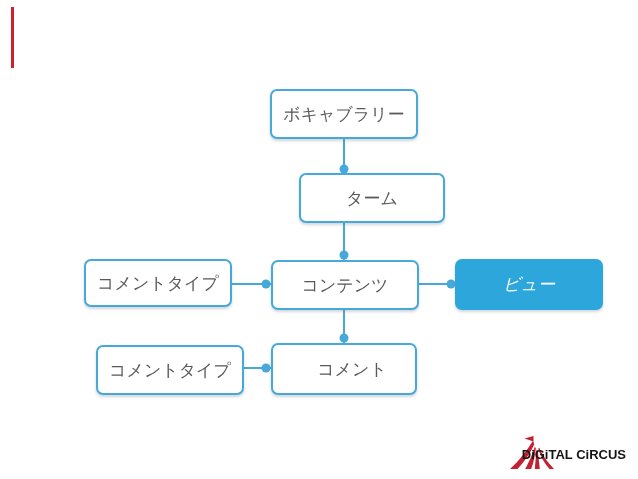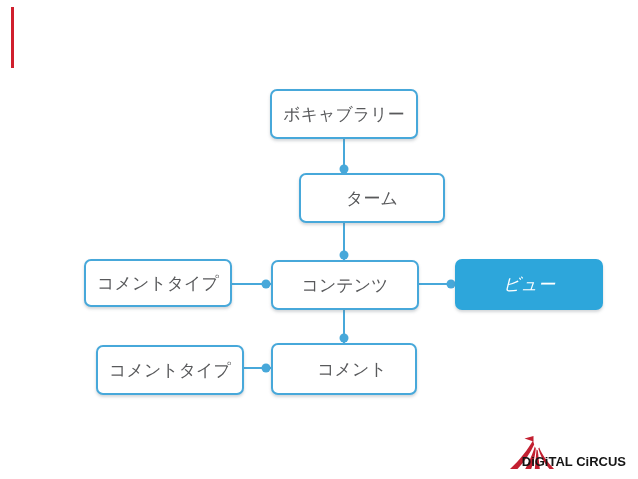--- a/index.html
+++ b/index.html
@@ -31,21 +31,21 @@
   .dot{
     position:absolute;width:9px;height:9px;border-radius:50%;
     background:var(--line,#47a8da);transform:translate(-50%,-50%);
   }
   
   .red-line{position:absolute;left:11px;top:7px;width:3px;height:61px;background:var(--red,#d01f2d);}
   
   .logo{position:absolute;right:12px;bottom:9px;width:116px;height:35px;}
   .logo svg{position:absolute;left:0;bottom:0;}
   .logo-text{
-    position:absolute;right:0;bottom:1px;
+    position:absolute;right:0;bottom:8px;
     font-size:13px;font-weight:800;color:#151515;
     letter-spacing:0px;white-space:nowrap;
   }
 </style>
 </head>
 <body style="--line: #47a8da; --fill: #2da6db; --red: #d01f2d;">
 
 <div class="stage">
 
   <div class="red-line"></div>

